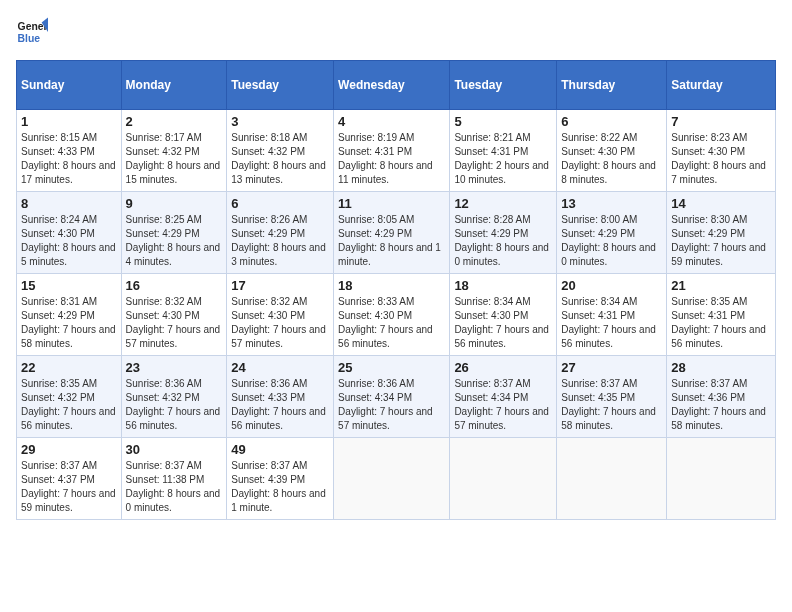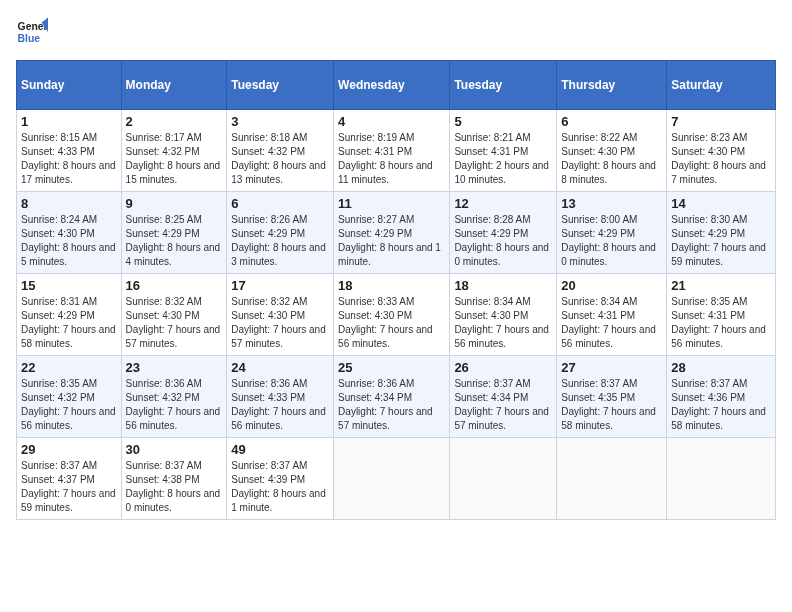--- a/index.html
+++ b/index.html
@@ -192,21 +192,21 @@
           <span class="day-num">6</span>
           <div class="day-info">
             <span>Sunrise: 8:26 AM</span><br>
             <span>Sunset: 4:29 PM</span><br>
             <span>Daylight: 8 hours and 3 minutes.</span>
           </div>
         </td>
         <td>
           <span class="day-num">11</span>
           <div class="day-info">
-            <span>Sunrise: 8:27 AM</span><br>
+            <span>Sunrise: 8:05 AM</span><br>
             <span>Sunset: 4:29 PM</span><br>
             <span>Daylight: 8 hours and 1 minute.</span>
           </div>
         </td>
         <td>
           <span class="day-num">12</span>
           <div class="day-info">
             <span>Sunrise: 8:28 AM</span><br>
             <span>Sunset: 4:29 PM</span><br>
             <span>Daylight: 8 hours and 0 minutes.</span>
@@ -351,21 +351,21 @@
           <div class="day-info">
             <span>Sunrise: 8:37 AM</span><br>
             <span>Sunset: 4:37 PM</span><br>
             <span>Daylight: 7 hours and 59 minutes.</span>
           </div>
         </td>
         <td>
           <span class="day-num">30</span>
           <div class="day-info">
             <span>Sunrise: 8:37 AM</span><br>
-            <span>Sunset: 4:38 PM</span><br>
+            <span>Sunset: 11:38 PM</span><br>
             <span>Daylight: 8 hours and 0 minutes.</span>
           </div>
         </td>
         <td>
           <span class="day-num">49</span>
           <div class="day-info">
             <span>Sunrise: 8:37 AM</span><br>
             <span>Sunset: 4:39 PM</span><br>
             <span>Daylight: 8 hours and 1 minute.</span>
           </div>

